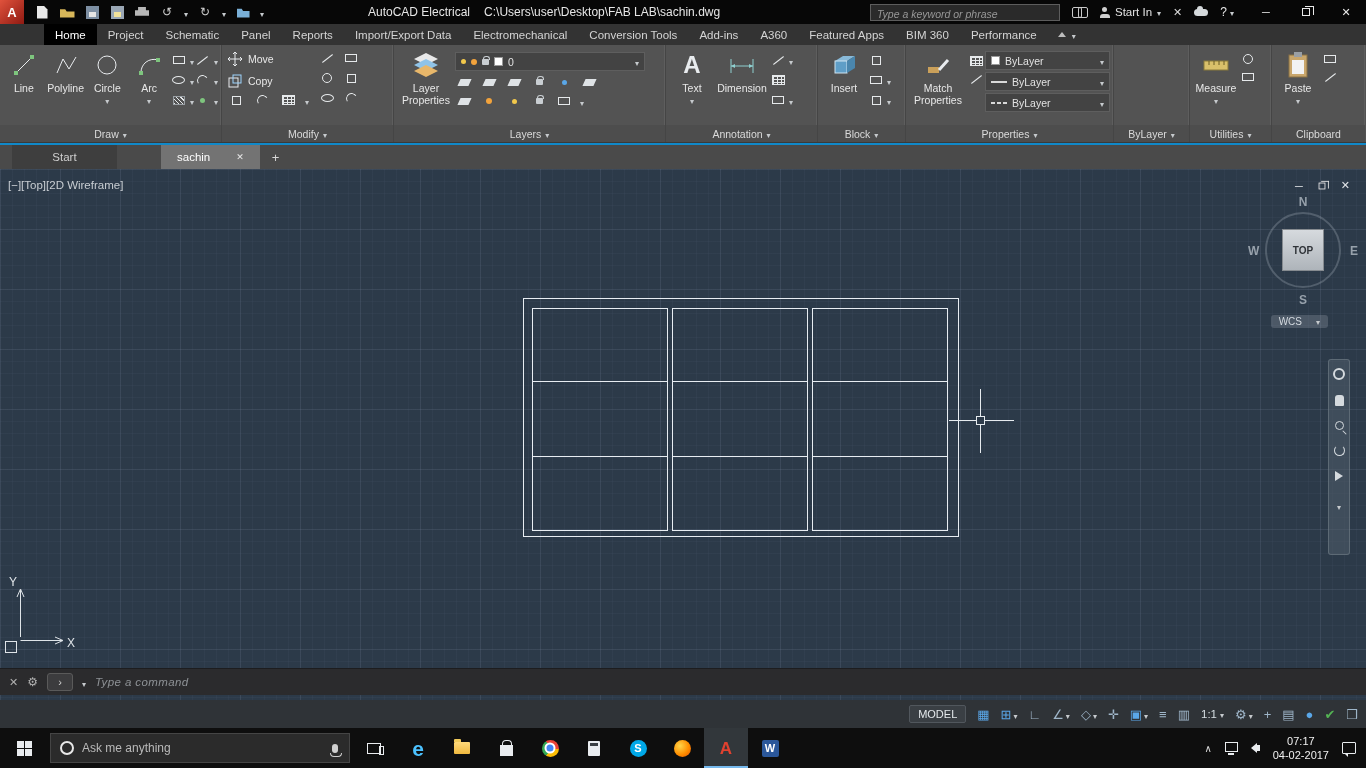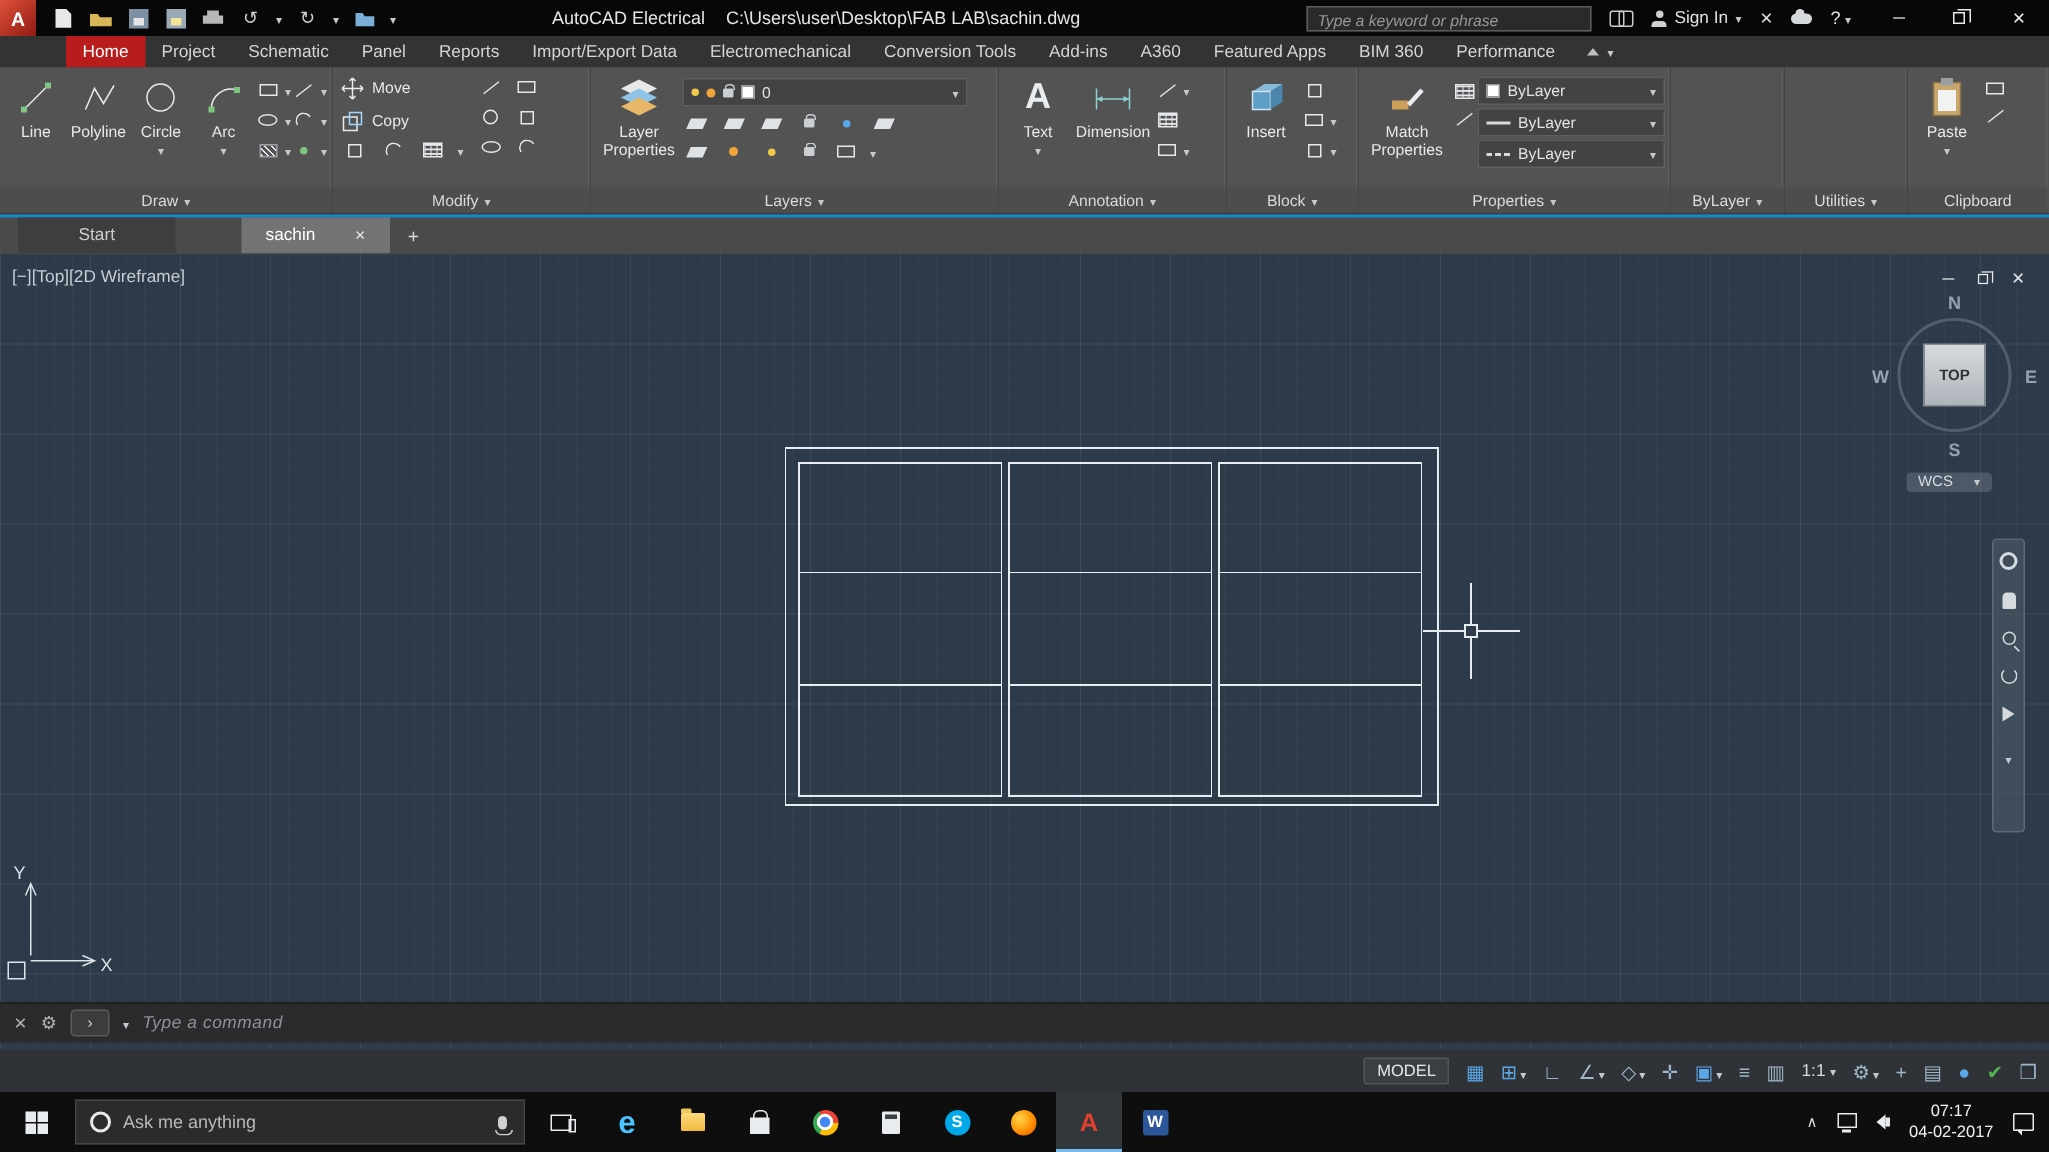--- a/index.html
+++ b/index.html
@@ -43,21 +43,21 @@
   .wbtns { display:flex; }
   .wbtn { width:40px; height:24px; display:flex; align-items:center; justify-content:center; font-size:11px; color:#eaeaea; }
   .restore-shape { width:8px; height:8px; border:1px solid #eaeaea; position:relative; }
   .restore-shape::before { content:""; position:absolute; left:2px; top:-3px; width:8px; height:8px;
                            border:1px solid #eaeaea; border-left:none; border-bottom:none; }
 
   
   .ribbontabs { position:absolute; top:24px; left:0; right:0; height:21px; background:#333;
                 display:flex; align-items:stretch; padding-left:44px; font-size:11.5px; color:#d4d4d4; }
   .rtab { padding:0 11px; display:flex; align-items:center; white-space:nowrap; }
-  .rtab.active { background:#b91c1c; color:#fff; }
+  .rtab.active { background:#000000; color:#fff; }
   .ribbon-min { display:flex; align-items:center; gap:6px; margin-left:10px; }
   .tri-up { width:0; height:0; border-left:4px solid transparent; border-right:4px solid transparent; border-bottom:5px solid #bdbdbd; }
 
   
   .ribbon { position:absolute; top:45px; left:0; right:0; height:98px; background:#535353;
             display:flex; border-bottom:1px solid #3a3a3a; }
   .panel { position:relative; height:100%; border-right:1px solid #454545; box-shadow:inset -1px 0 0 #5e5e5e; }
   .panel-label { position:absolute; bottom:0; left:0; right:0; height:17px; background:#4d4d4d;
                  display:flex; align-items:center; justify-content:center; gap:4px; font-size:10.5px; color:#dadada; }
   .panel-body { position:absolute; top:3px; left:3px; right:3px; bottom:17px; display:flex; }
@@ -240,21 +240,21 @@
       <span>AutoCAD Electrical</span>
       <span>C:\Users\user\Desktop\FAB LAB\sachin.dwg</span>
     </div>
     <div class="tb-right">
       <div class="search-field">
         <span class="ph">Type a keyword or phrase</span>
       </div>
       <span class="binoc"></span>
       <div class="signin">
         <span class="person"></span>
-        <span>Sign In</span>
+        <span>Start In</span>
         <span class="dd"></span>
       </div>
       <span class="tb-ic">✕</span>
       <span class="tb-ic">
           <span class="cloudish"></span>
         </span>
       <div class="help-btn">
         <span>?</span>
         <span class="dd"></span>
       </div>
@@ -636,20 +636,43 @@
     </div>
 
     <div class="panel" style="width:76px;">
       <div class="panel-label">
           <span>ByLayer</span>
           <span class="dd"></span>
         </div>
     </div>
 
     <div class="panel" style="width:82px;">
+      <div class="panel-body">
+        <div class="bb">
+          <span class="ic">
+            <svg width="28" height="24">
+                <rect x="2" y="8" width="24" height="9" fill="#d9c06a" stroke="#8a7a3a"></rect>
+                <line x1="7" y1="8" x2="7" y2="12" stroke="#6b5c25"></line>
+                <line x1="12" y1="8" x2="12" y2="12" stroke="#6b5c25"></line>
+                <line x1="17" y1="8" x2="17" y2="12" stroke="#6b5c25"></line>
+                <line x1="22" y1="8" x2="22" y2="12" stroke="#6b5c25"></line>
+              </svg>
+          </span>
+          <span>Measure</span>
+          <span class="dd"></span>
+        </div>
+        <div class="mcol">
+          <span class="mi">
+              <span class="s-circ"></span>
+            </span>
+          <span class="mi">
+              <span class="s-rect"></span>
+            </span>
+        </div>
+      </div>
       <div class="panel-label">
           <span>Utilities</span>
           <span class="dd"></span>
         </div>
     </div>
 
     <div class="panel" style="width:93px; border-right:none;">
       <div class="panel-body">
         <div class="bb">
           <span class="ic">

